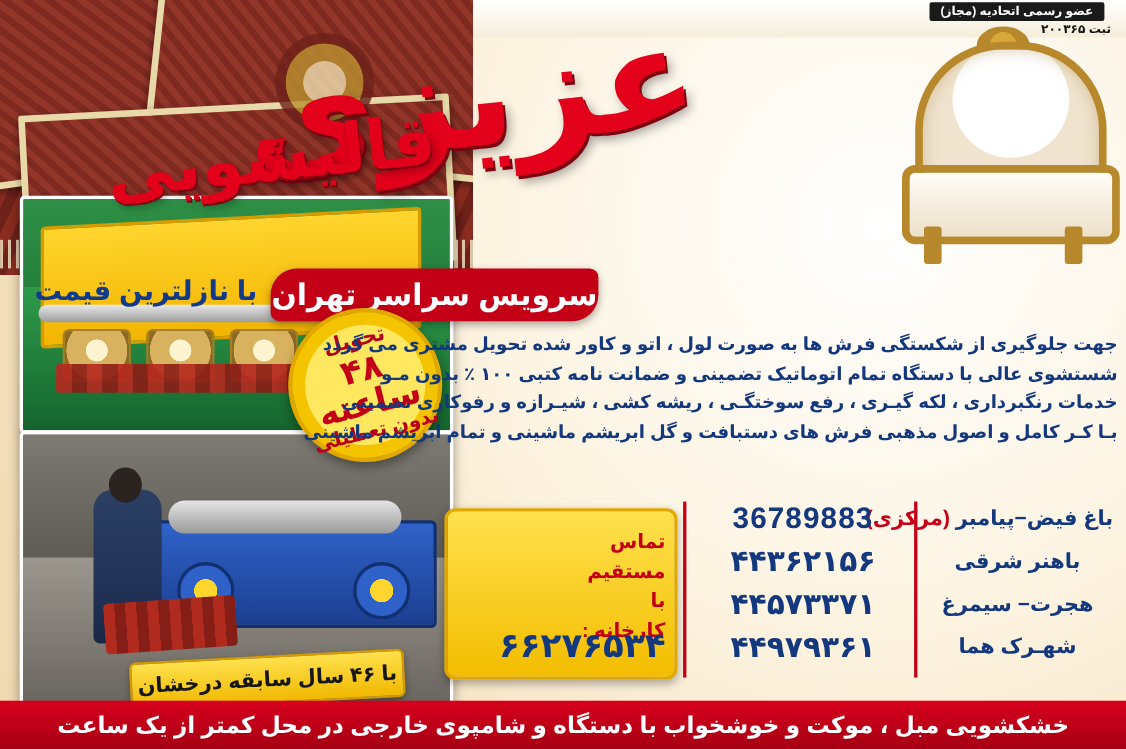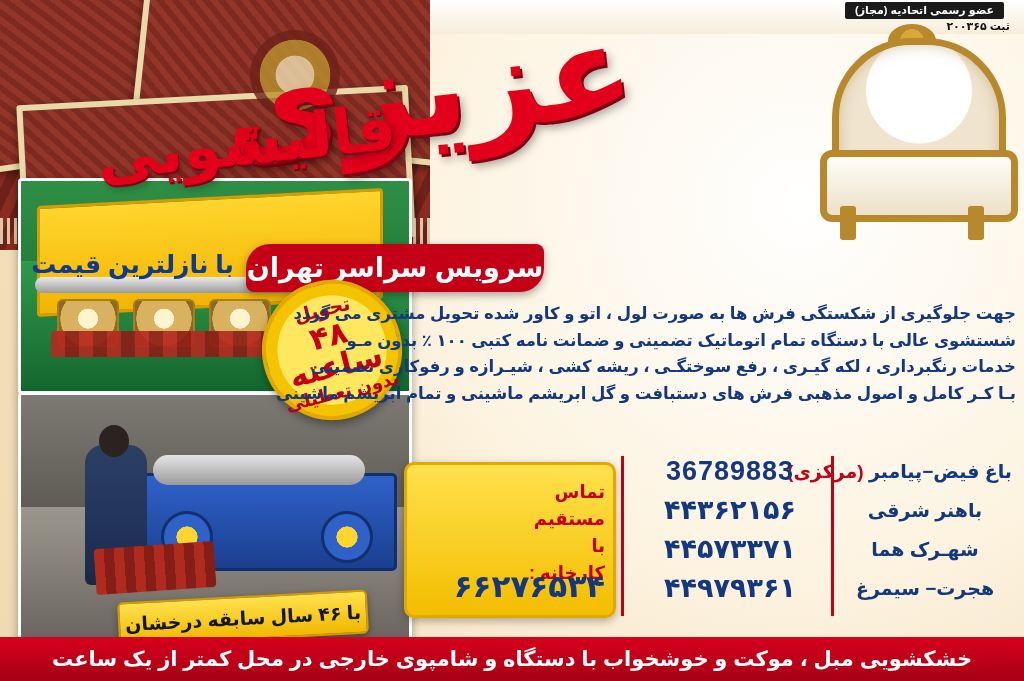--- a/index.html
+++ b/index.html
@@ -351,22 +351,22 @@
   </div>
 
   <div class="phone-panel">
 
     <div class="addr-col">
       <div>
         <span>باغ فیض−پیامبر</span>
         <span class="mark">(مرکزی)</span>
       </div>
       <div>باهنر شرقی</div>
+      <div>هجرت− سیمرغ</div>
       <div>شهـرک هما</div>
-      <div>هجرت− سیمرغ</div>
     </div>
 
     <div class="vdiv"></div>
 
     <div class="num-col">
       <div>36789883</div>
       <div>۴۴۳۶۲۱۵۶</div>
       <div>۴۴۵۷۳۳۷۱</div>
       <div>۴۴۹۷۹۳۶۱</div>
     </div>

